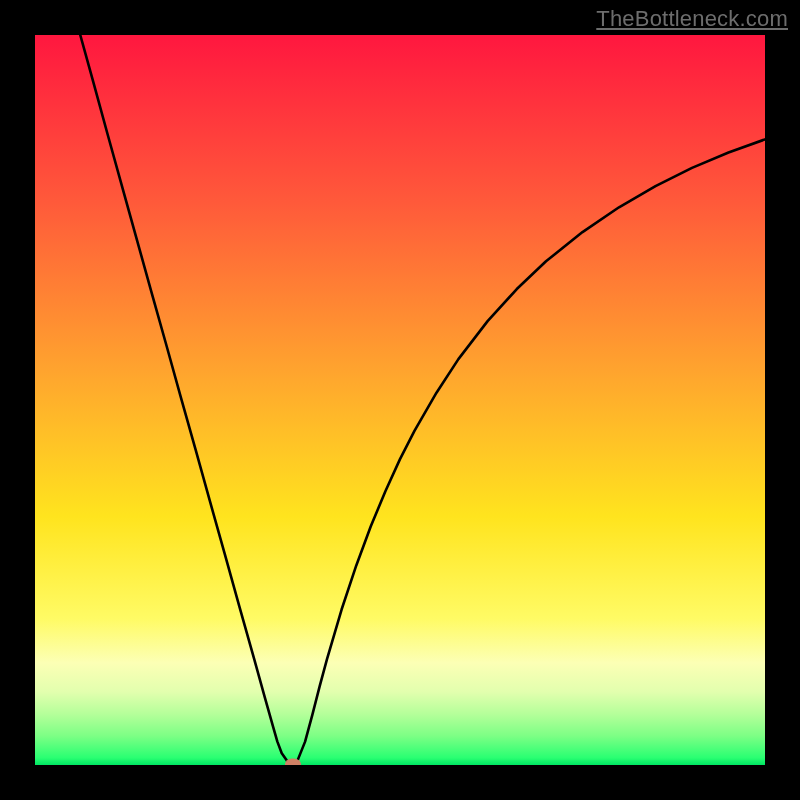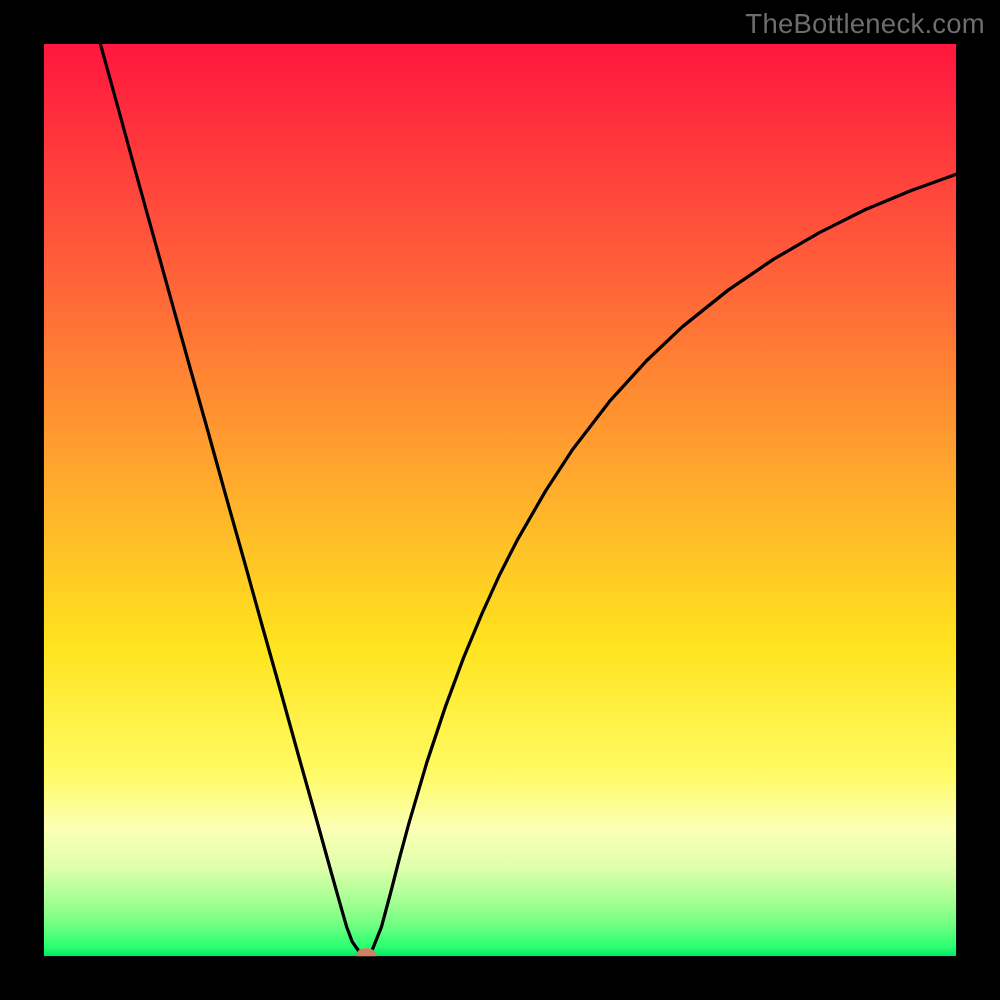--- a/index.html
+++ b/index.html
@@ -49,20 +49,21 @@
     );
   }
   .watermark {
     position: absolute;
     top: 6px;
     right: 12px;
     color: #6d6d6d;
     font-size: 22px;
     letter-spacing: 0.2px;
     font-weight: 500;
+    text-decoration: underline;
   }
   svg.curve {
     position: absolute;
     left: 0;
     top: 0;
     width: 100%;
     height: 100%;
   }
   .marker {
     position: absolute;

